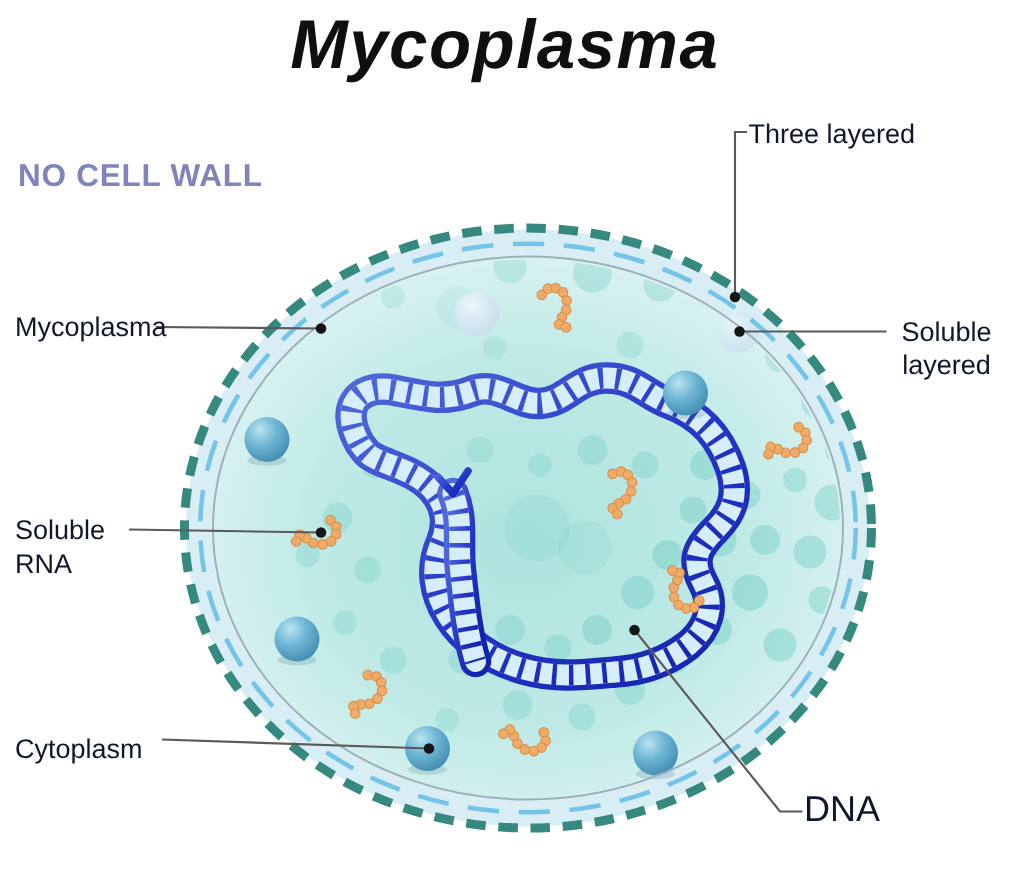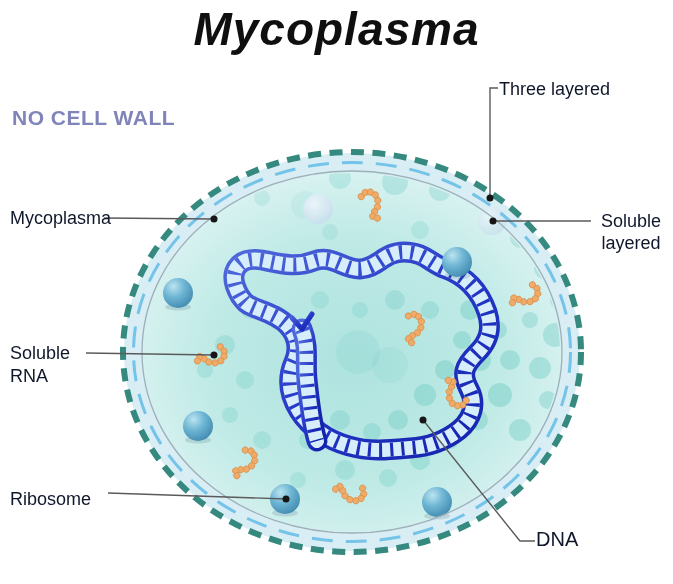--- a/index.html
+++ b/index.html
@@ -15,21 +15,21 @@
     position:absolute;top:78px;left:12px;
     font-size:21px;font-weight:bold;letter-spacing:.5px;color:#8084b8;margin-top:28px;
   }
   .lbl{position:absolute;font-size:18px;line-height:23px;color:#0f172a;}
   .lbl .ln{display:block;}
   .lbl-cytoplasm{top:207px;left:10px;}
   .lbl-rna{top:342px;left:10px;}
   .lbl-ribosome{top:488px;left:10px;}
   .lbl-membrane{top:78px;left:499px;line-height:22px;}
   .lbl-protein{top:210px;left:594px;width:74px;text-align:center;line-height:22px;}
-  .lbl-dna{top:528px;left:536px;font-size:20px;}
+  .lbl-dna{top:528px;left:536px;font-size:24px;}
   svg.scene{position:absolute;top:0;left:0;}
 </style>
 </head>
 <body>
 
 <div class="canvas">
 
   <svg class="scene" width="673" height="584" viewBox="0 0 673 584">
     <defs>
       <radialGradient id="cellGrad" cx="50%" cy="53%" r="72%">
@@ -259,20 +259,20 @@
     <span class="ln">Soluble</span>
     <span class="ln">layered</span>
   </div>
 
   <div class="lbl lbl-rna">
     <span class="ln">Soluble</span>
     <span class="ln">RNA</span>
   </div>
 
   <div class="lbl lbl-ribosome">
-    <span class="ln">Ribosome</span>
+    <span class="ln">Cytoplasm</span>
   </div>
 
   <div class="lbl lbl-dna">
     <span class="ln">DNA</span>
   </div>
 
 </div>
 
 </body></html>

